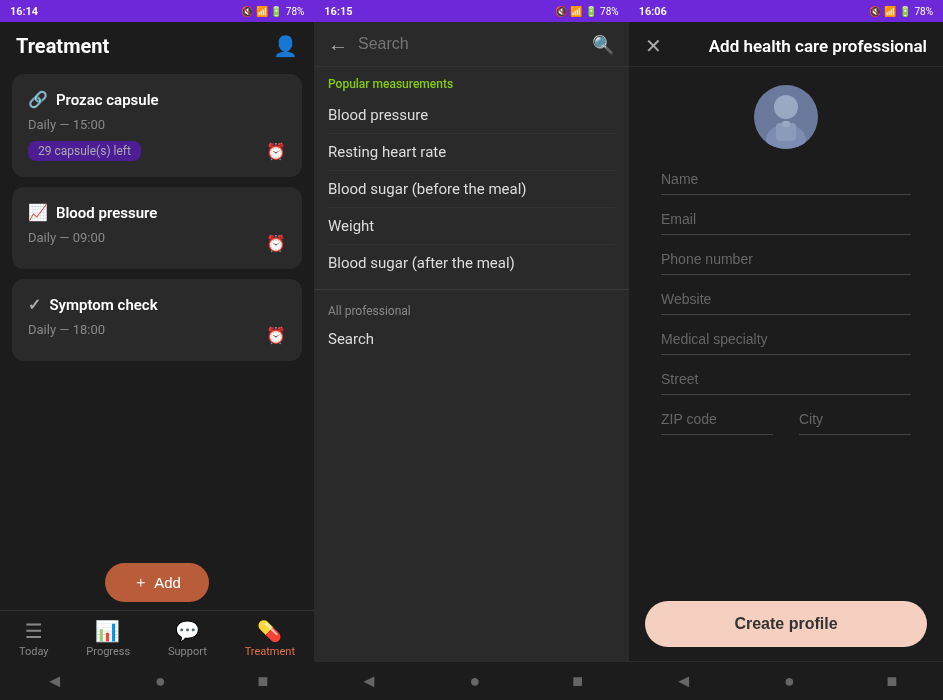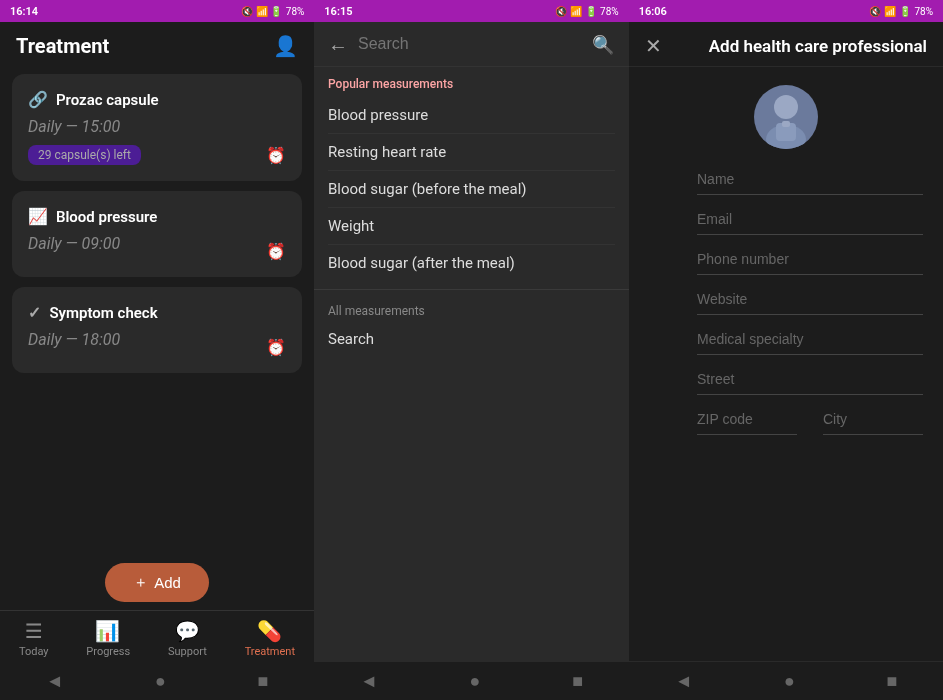--- a/index.html
+++ b/index.html
@@ -10,21 +10,21 @@
       font-family: -apple-system, BlinkMacSystemFont, 'Segoe UI', Roboto, sans-serif;
       background: #1a1a1a;
       display: flex;
       flex-direction: column;
     }
 
     
     .status-bars {
       display: flex;
       height: 22px;
-      background: #a21caf;
+      background: #6d28d9;
     }
     .status-bar {
       flex: 1;
       display: flex;
       align-items: center;
       justify-content: space-between;
       padding: 0 10px;
       font-size: 11px;
       color: #fff;
     }
@@ -74,24 +74,23 @@
     .card-title {
       display: flex;
       align-items: center;
       gap: 8px;
       font-size: 15px;
       font-weight: 600;
       color: #fff;
       margin-bottom: 8px;
     }
     .card-subtitle {
-      font-size: 16px;
+      font-size: 13px;
       color: #888;
       margin-bottom: 8px;
-      font-style: italic;
     }
     .card-badge {
       display: inline-block;
       background: #4c1d95;
       border-radius: 8px;
       padding: 3px 10px;
       font-size: 12px;
       color: #aaa;
     }
     .card-alarm {
@@ -174,21 +173,21 @@
       font-size: 16px;
       flex: 1;
     }
     .search-back { color: #aaa; font-size: 20px; cursor: pointer; }
     .search-icon-btn { color: #aaa; font-size: 18px; cursor: pointer; }
     .search-section {
       padding: 10px 14px 4px;
     }
     .search-section-title {
       font-size: 12px;
-      color: #fca5a5;
+      color: #84cc16;
       margin-bottom: 6px;
       font-weight: 500;
     }
     .search-item {
       padding: 9px 0;
       font-size: 15px;
       color: #ddd;
       border-bottom: 1px solid #333;
       cursor: pointer;
     }
@@ -247,23 +246,22 @@
       display: flex;
       align-items: center;
       justify-content: center;
       font-size: 32px;
       color: #9ba8c4;
       overflow: hidden;
       position: relative;
     }
     .hcp-form {
       flex: 1;
-      padding: 0 20px;
+      padding: 0 32px;
       overflow-y: auto;
-      margin-left: 48px;
     }
     .form-field {
       border-bottom: 1px solid #444;
       padding: 10px 0 6px;
       margin-bottom: 4px;
     }
     .form-field input {
       background: transparent;
       border: none;
       outline: none;
@@ -403,21 +401,21 @@
       <div class="search-item">Blood pressure</div>
       <div class="search-item">Resting heart rate</div>
       <div class="search-item">Blood sugar (before the meal)</div>
       <div class="search-item">Weight</div>
       <div class="search-item">Blood sugar (after the meal)</div>
     </div>
 
     <div class="search-divider"></div>
 
     <div class="search-all-section">
-      <div class="all-measurements-title">All measurements</div>
+      <div class="all-measurements-title">All professional</div>
       <div class="search-text-item">Search</div>
     </div>
 
     <div style="margin-top:auto;">
       <div class="nav-bottom">
         <span class="nav-bottom-btn">◄</span>
         <span class="nav-bottom-btn">●</span>
         <span class="nav-bottom-btn">■</span>
       </div>
     </div>
@@ -463,20 +461,23 @@
       <div class="form-row">
         <div class="form-field">
           <input type="text" placeholder="ZIP code" style="">
         </div>
         <div class="form-field">
           <input type="text" placeholder="City" style="">
         </div>
       </div>
     </div>
 
+    <div class="hcp-footer">
+      <button class="create-profile-btn">Create profile</button>
+    </div>
 
     <div class="hcp-nav-bottom nav-bottom">
       <span class="nav-bottom-btn">◄</span>
       <span class="nav-bottom-btn">●</span>
       <span class="nav-bottom-btn">■</span>
     </div>
   </div>
 
 </div>
 

